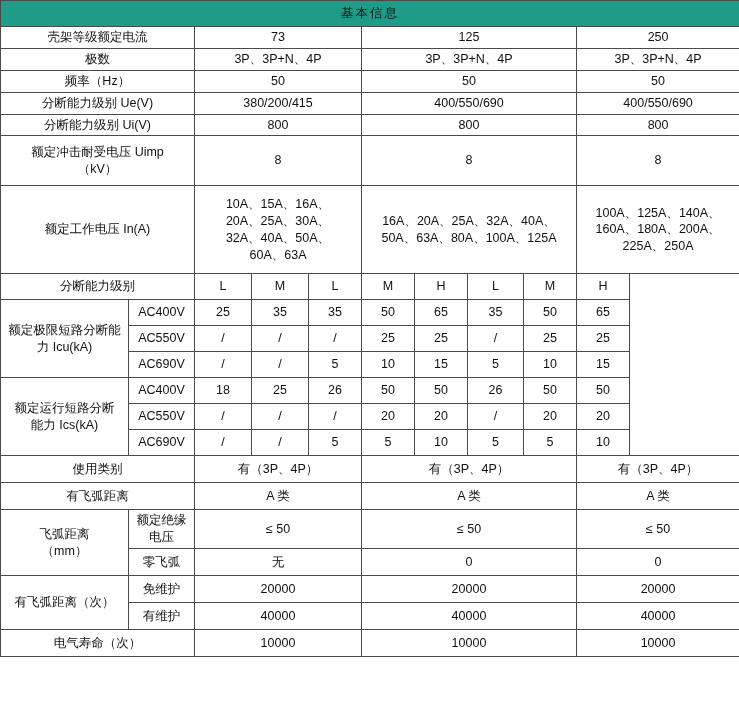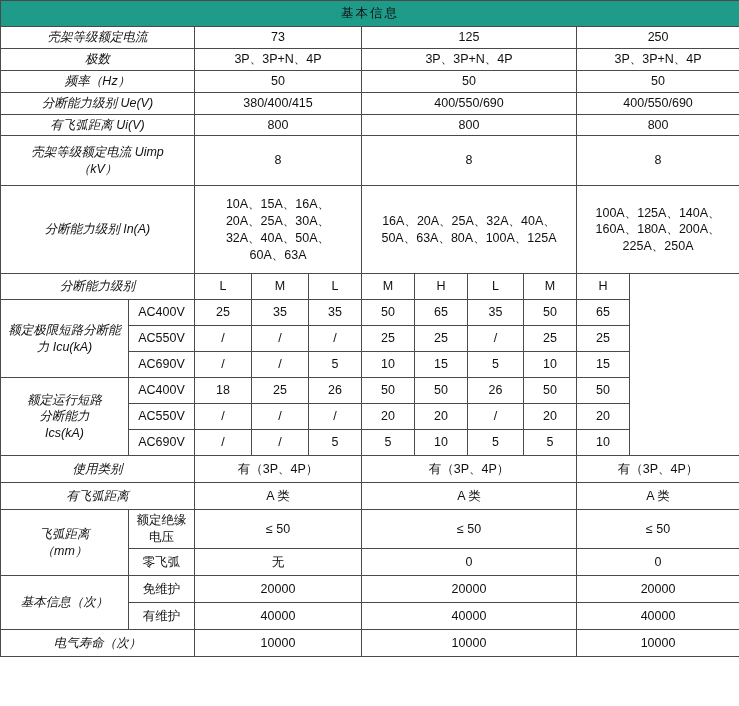--- a/index.html
+++ b/index.html
@@ -33,21 +33,20 @@
     background: #1f9b8a;
     color: #ffffff;
     font-size: 15px;
     font-weight: bold;
     letter-spacing: 2px;
     height: 26px;
     border: 1px solid #1f9b8a;
   }
   .rowhead {
     font-size: 12.5px;
-    font-style: italic;
   }
   .sub {
     font-size: 12px;
   }
   .multi {
     line-height: 1.5;
   }
 </style>
 </head>
 <body>
@@ -89,41 +88,41 @@
 
   <tr>
     <td colspan="2" class="rowhead">频率（Hz）</td>
     <td colspan="3">50</td>
     <td colspan="4">50</td>
     <td colspan="3">50</td>
   </tr>
 
   <tr>
     <td colspan="2" class="rowhead">分断能力级别 Ue(V)</td>
-    <td colspan="3">380/400/415</td>
+    <td colspan="3">380/200/415</td>
     <td colspan="4">400/550/690</td>
     <td colspan="3">400/550/690</td>
   </tr>
 
   <tr>
-    <td colspan="2" class="rowhead">有飞弧距离 Ui(V)</td>
+    <td colspan="2" class="rowhead">分断能力级别 Ui(V)</td>
     <td colspan="3">800</td>
     <td colspan="4">800</td>
     <td colspan="3">800</td>
   </tr>
 
   <tr style="height:50px">
-    <td colspan="2" class="rowhead multi" style="padding:0 16px">壳架等级额定电流 Uimp（kV）</td>
+    <td colspan="2" class="rowhead multi" style="padding:0 16px">额定冲击耐受电压 Uimp（kV）</td>
     <td colspan="3">8</td>
     <td colspan="4">8</td>
     <td colspan="3">8</td>
   </tr>
 
   <tr style="height:88px">
-    <td colspan="2" class="rowhead">分断能力级别 In(A)</td>
+    <td colspan="2" class="rowhead">额定工作电压 In(A)</td>
     <td colspan="3" class="multi" style="padding:0 14px">10A、15A、16A、20A、25A、30A、32A、40A、50A、60A、63A</td>
     <td colspan="4" class="multi" style="padding:0 14px">16A、20A、25A、32A、40A、50A、63A、80A、100A、125A</td>
     <td colspan="3" class="multi" style="padding:0 10px">100A、125A、140A、160A、180A、200A、225A、250A</td>
   </tr>
 
   <tr style="height:26px">
     <td colspan="2" class="rowhead">分断能力级别</td>
     <td>L</td>
     <td>M</td>
     <td>L</td>
@@ -164,21 +163,21 @@
     <td>/</td>
     <td>5</td>
     <td>10</td>
     <td>15</td>
     <td>5</td>
     <td>10</td>
     <td>15</td>
   </tr>
 
   <tr style="height:26px">
-    <td rowspan="3" class="rowhead multi" style="padding:0 22px">额定运行短路分断能力 Ics(kA)</td>
+    <td rowspan="3" class="rowhead multi" style="padding:0 10px">额定运行短路分断能力 Ics(kA)</td>
     <td class="sub">AC400V</td>
     <td>18</td>
     <td>25</td>
     <td>26</td>
     <td>50</td>
     <td>50</td>
     <td>26</td>
     <td>50</td>
     <td>50</td>
   </tr>
@@ -227,21 +226,21 @@
     <td colspan="3">≤ 50</td>
   </tr>
   <tr style="height:27px">
     <td class="sub">零飞弧</td>
     <td colspan="3">无</td>
     <td colspan="4">0</td>
     <td colspan="3">0</td>
   </tr>
 
   <tr style="height:27px">
-    <td rowspan="2" class="rowhead">基本信息（次）</td>
+    <td rowspan="2" class="rowhead">有飞弧距离（次）</td>
     <td class="sub">免维护</td>
     <td colspan="3">20000</td>
     <td colspan="4">20000</td>
     <td colspan="3">20000</td>
   </tr>
   <tr style="height:27px">
     <td class="sub">有维护</td>
     <td colspan="3">40000</td>
     <td colspan="4">40000</td>
     <td colspan="3">40000</td>

